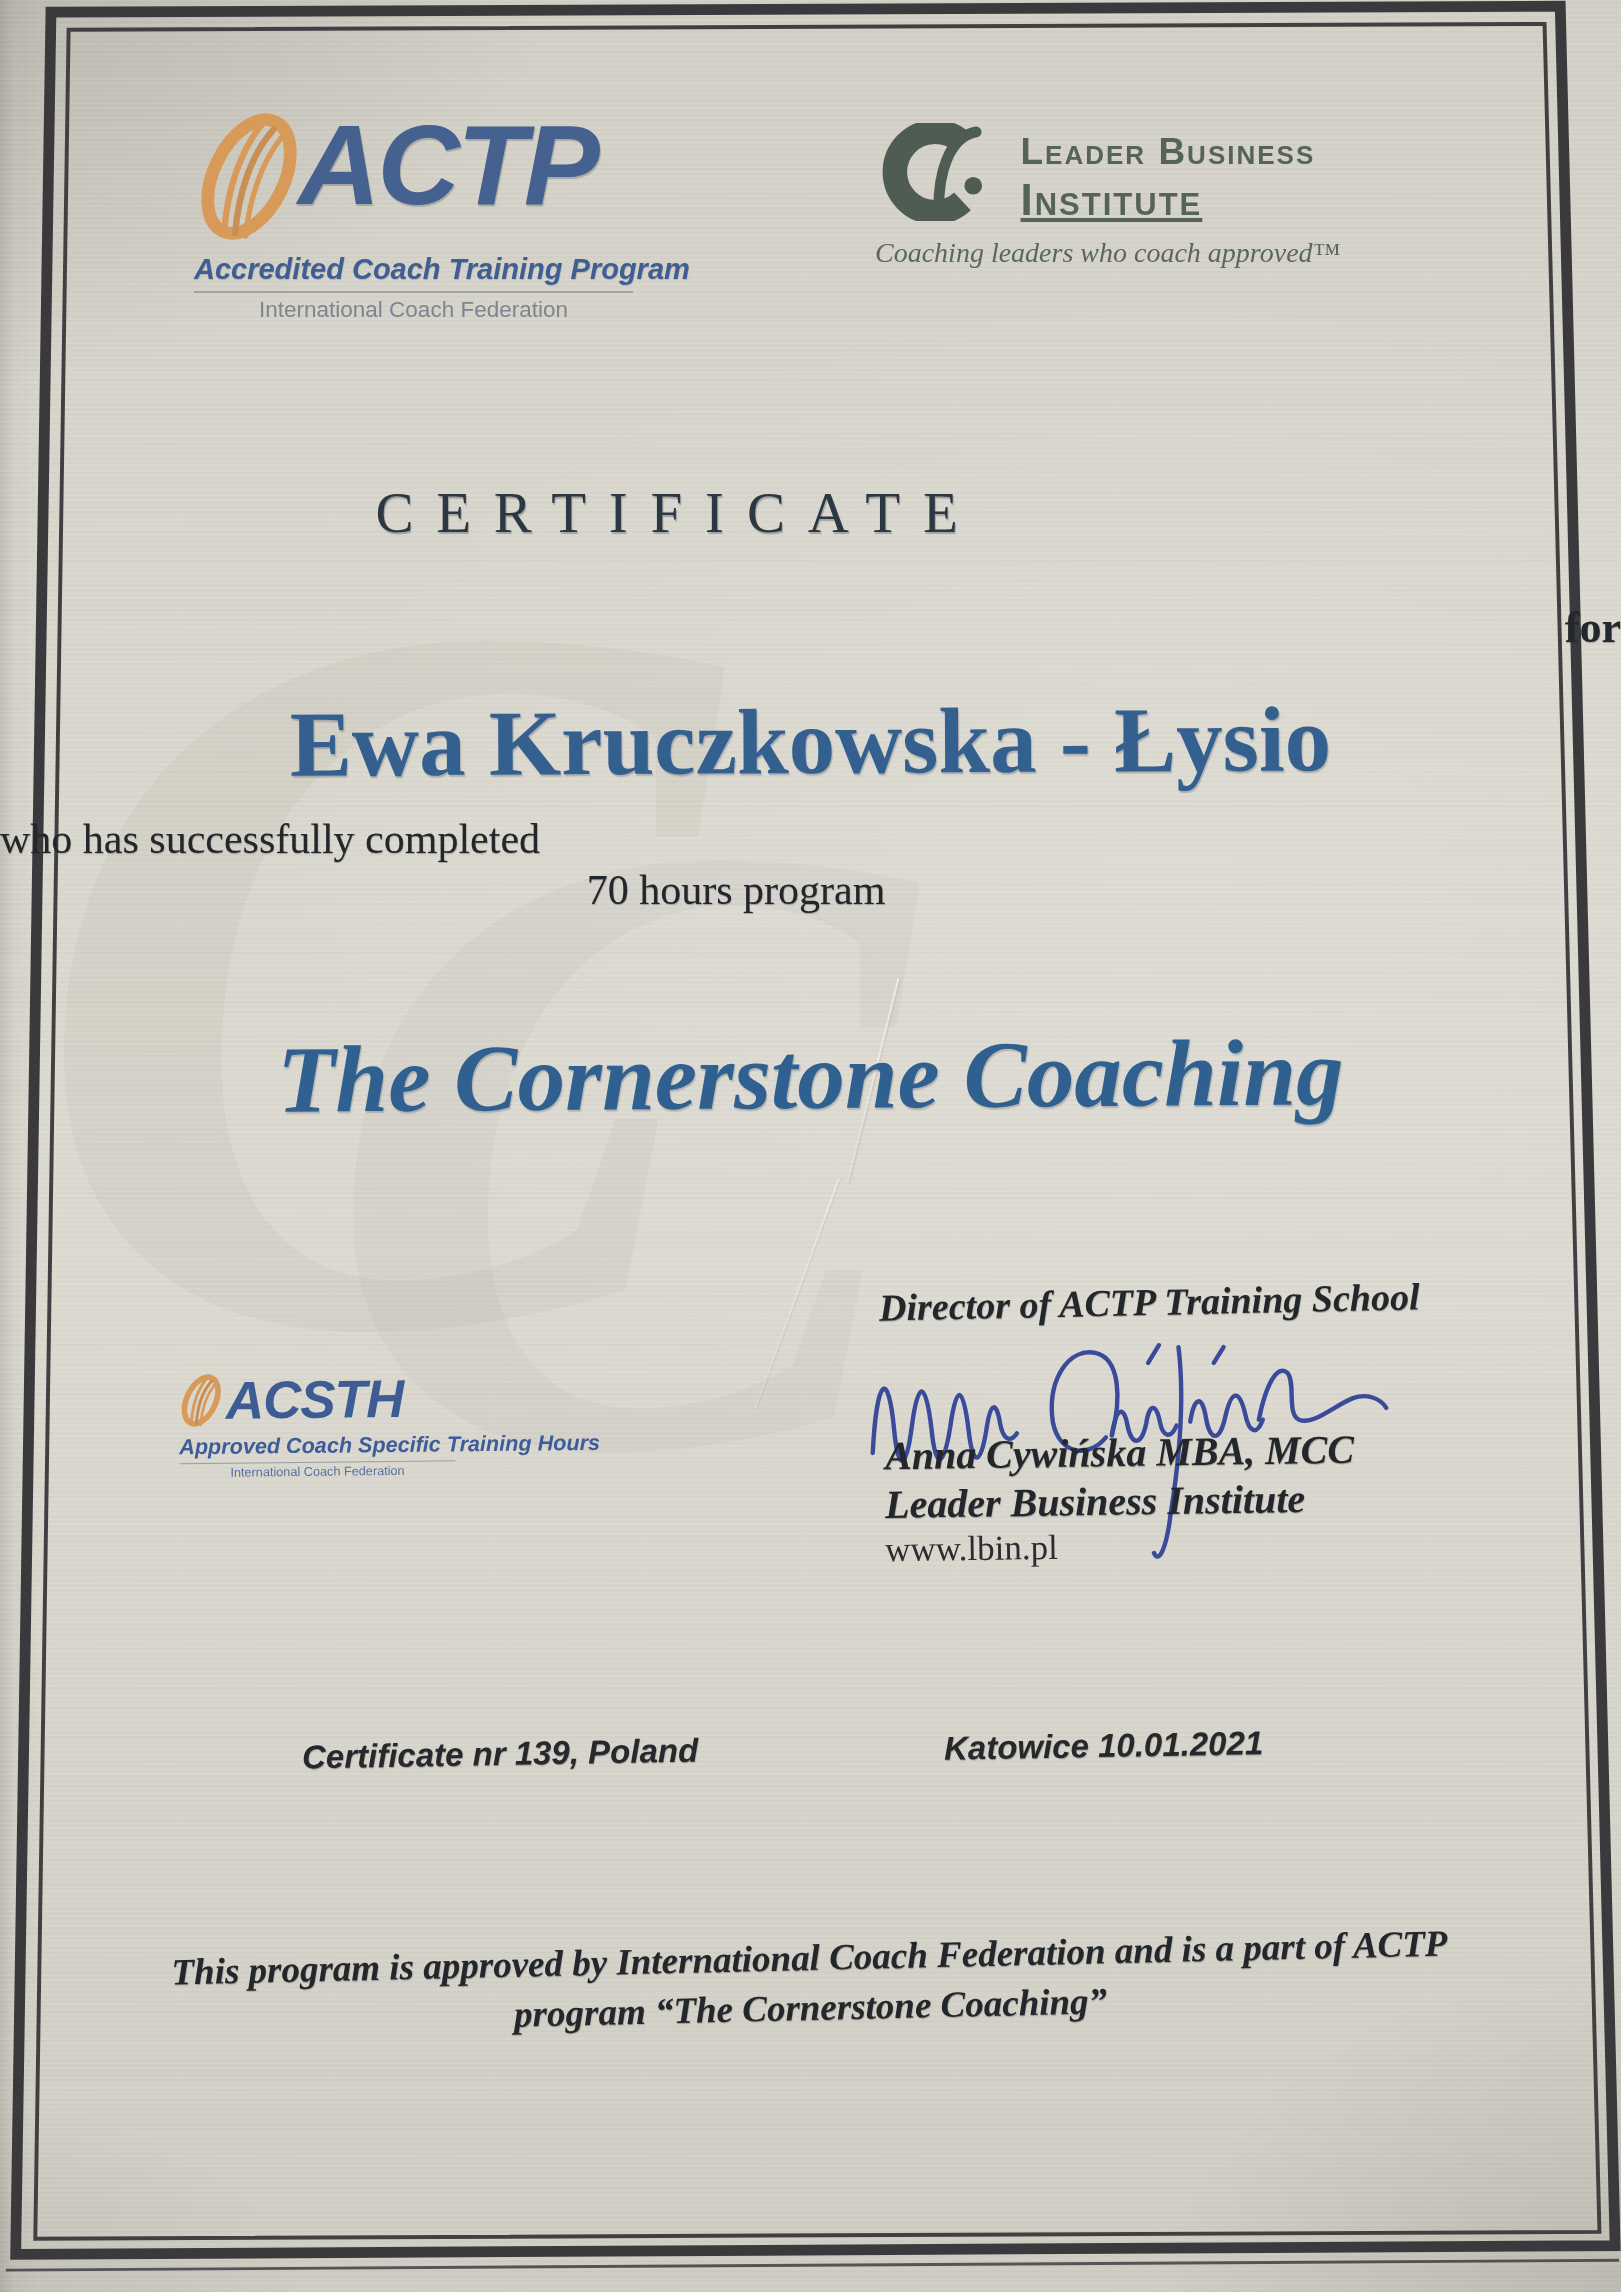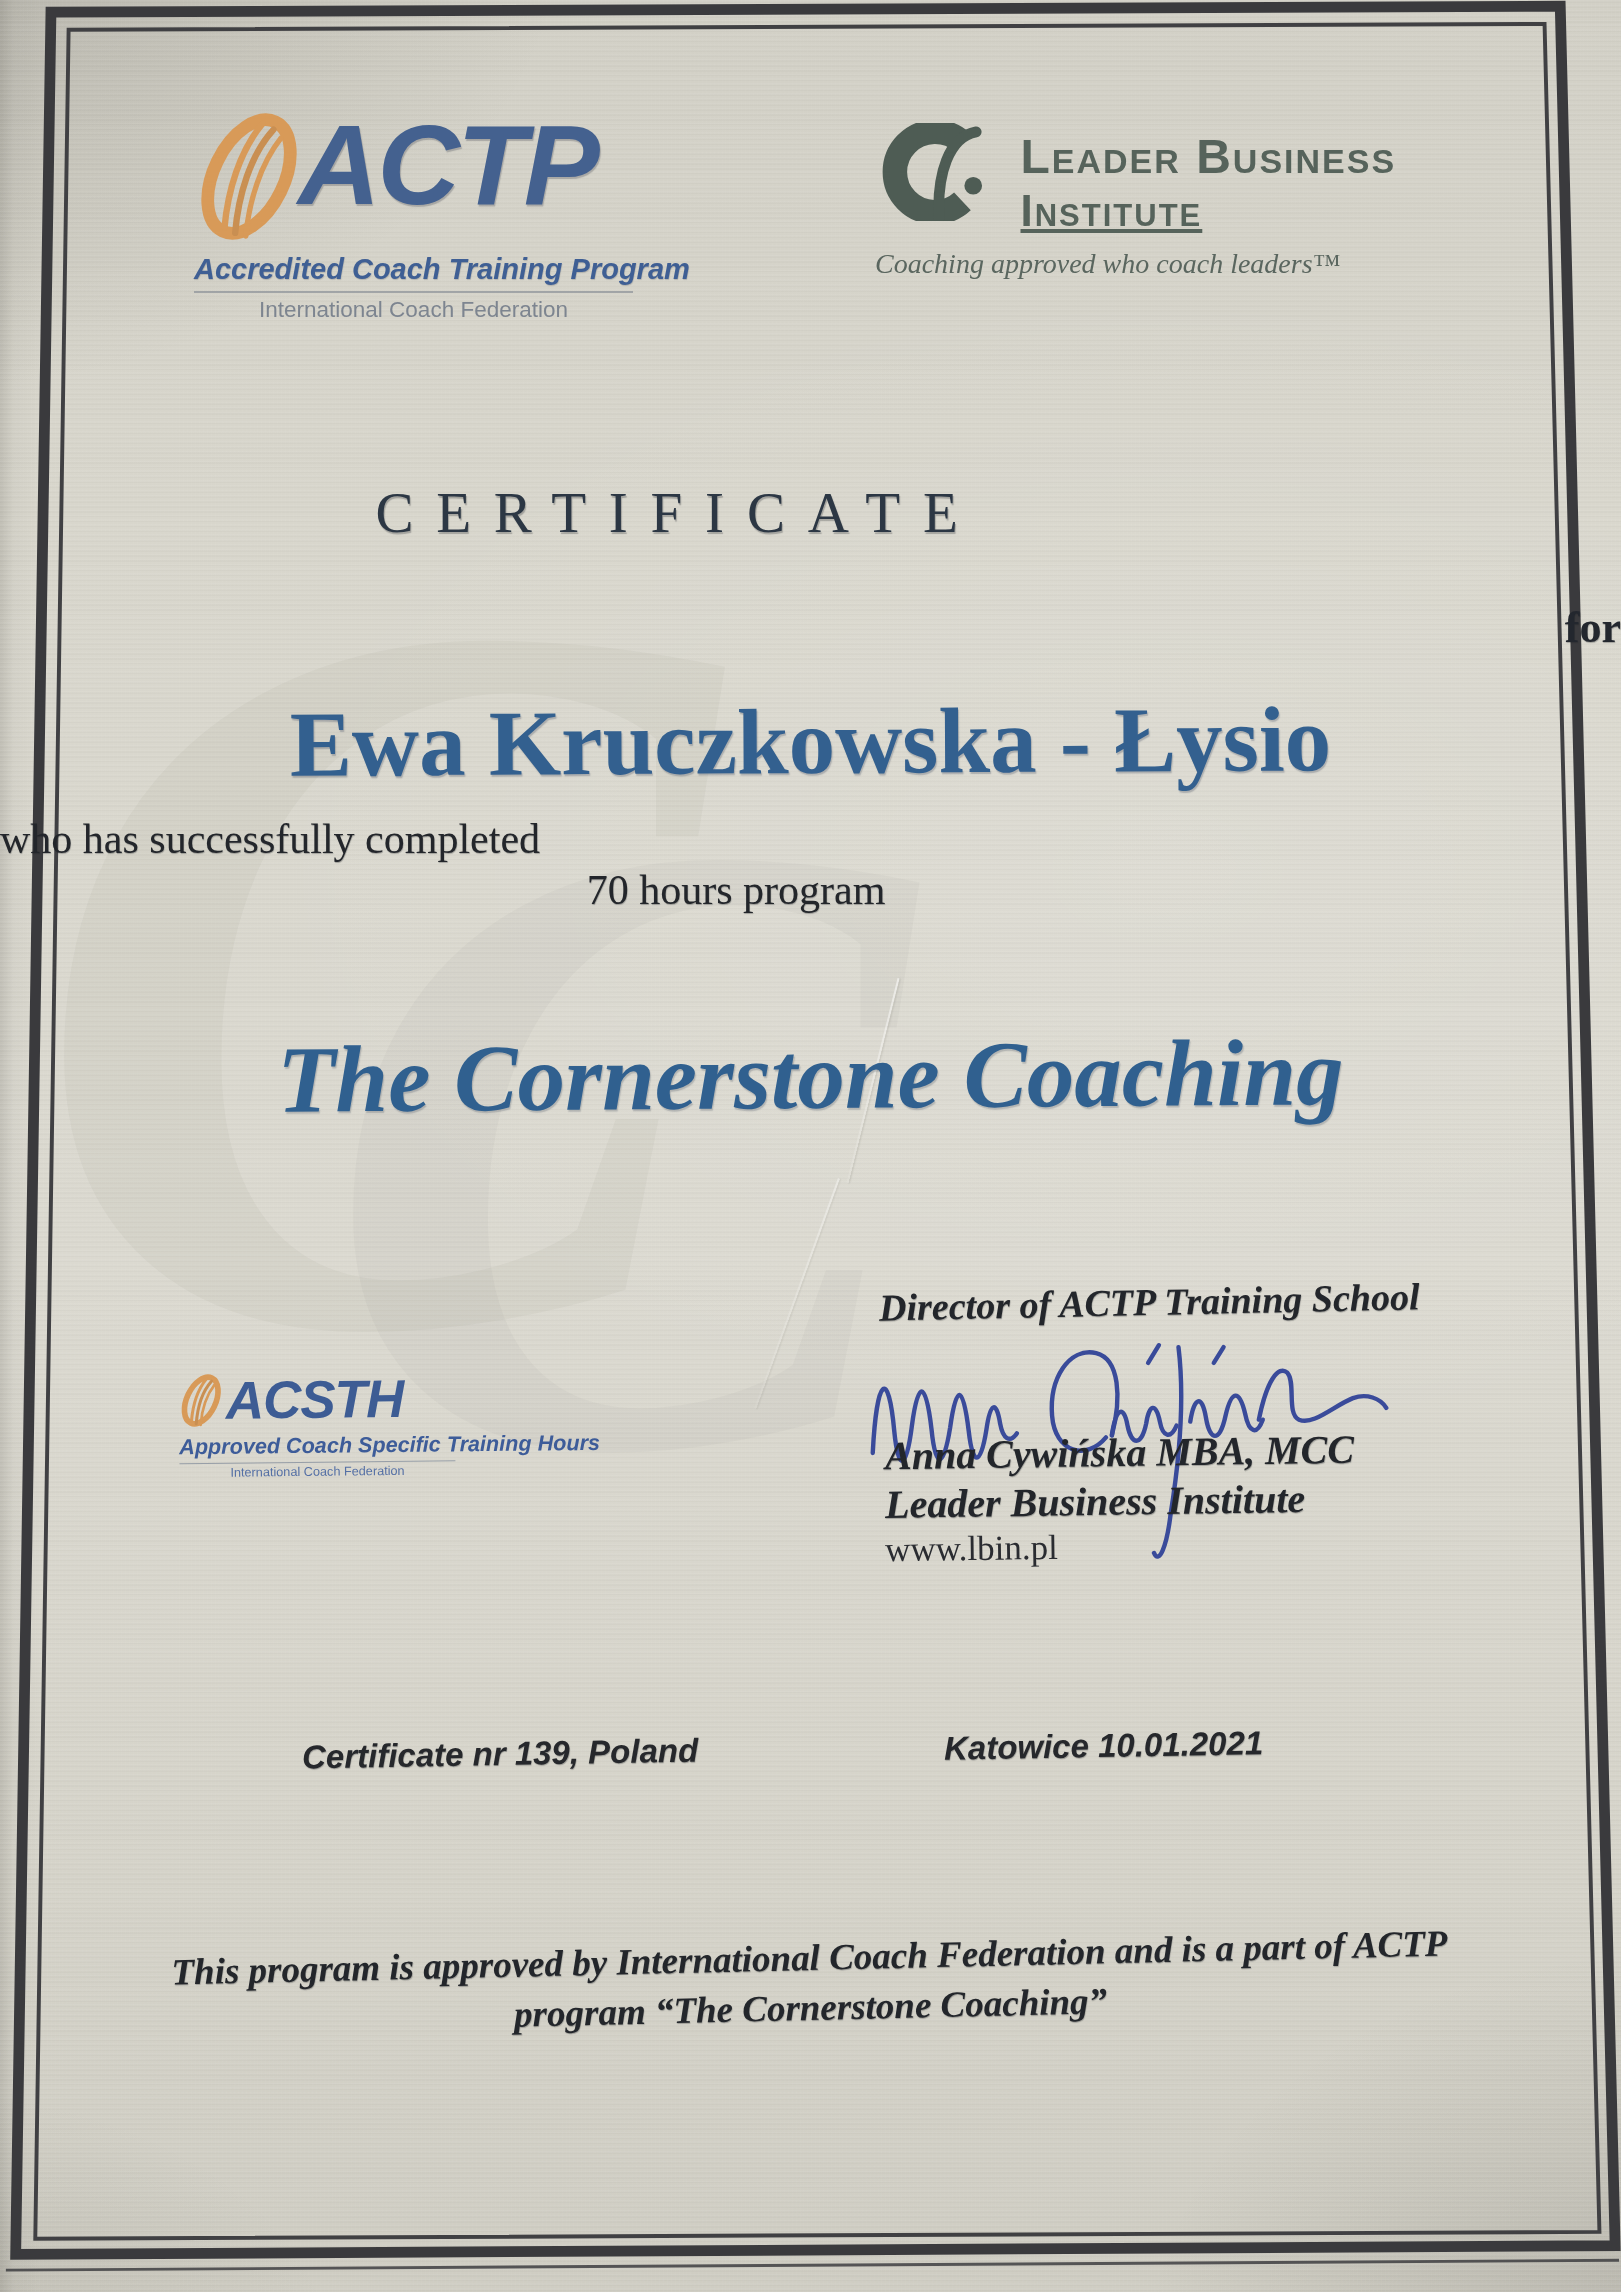--- a/index.html
+++ b/index.html
@@ -24,21 +24,21 @@
   
   .actp-block{left:194px;top:102px;}
   .actp-row{display:flex;align-items:flex-start;}
   .actp-acronym{font-family:"Liberation Sans",sans-serif;font-weight:bold;font-style:italic;font-size:114px;line-height:1;color:#44618f;letter-spacing:-2.9px;margin-left:-5.9px;margin-top:5.9px;text-shadow:1px 1.5px 1px rgba(40,45,60,0.25);text-align:center;}
   .actp-subtitle{font-family:"Liberation Sans",sans-serif;font-weight:bold;font-style:italic;font-size:29px;color:#3f5f94;margin-top:2px;letter-spacing:0px;text-shadow:0.5px 1px 0.8px rgba(40,45,60,0.2);}
   .actp-divider{width:439px;height:2px;background:rgba(140,146,152,0.7);margin-top:4.9px;}
   .actp-org{font-family:"Liberation Sans",sans-serif;font-size:22.5px;color:#7d8590;text-align:center;width:439px;margin-top:3.9px;}
   .lbi-block{left:875px;top:123px;}
   .lbi-row{display:flex;align-items:flex-start;}
   .lbi-names{margin-left:25.5px;margin-top:9.8px;font-family:"Liberation Sans",sans-serif;font-weight:bold;color:#56635b;font-variant:small-caps;letter-spacing:2px;}
-  .lbi-line1{font-size:48px;line-height:1.0;}
+  .lbi-line1{font-size:37px;line-height:1.0;}
   .lbi-line2{font-size:44px;line-height:1.0;margin-top:7.8px;text-decoration:underline;}
   .lbi-tagline{font-family:"Liberation Serif",serif;font-style:italic;font-size:28px;color:#5a665f;margin-top:15.7px;}
   
   .title{left:12px;top:480px;width:1332px;text-align:center;font-size:57px;letter-spacing:0.40em;color:#2c3744;font-weight:400;text-shadow:1px 1.5px 1px rgba(30,32,38,0.28);}
   .preposition{left:0;top:602px;width:1621px;text-align:right;font-size:44px;font-weight:bold;color:#23272e;text-shadow:0.5px 1px 0.8px rgba(30,32,38,0.3);}
   .recipient{left:0;top:688px;width:1621px;text-align:center;font-size:93px;font-weight:bold;color:#33608f;transform:rotate(-0.3deg);text-shadow:1px 2px 1.2px rgba(30,45,70,0.25);}
   .completion1{left:0;top:815px;width:1487px;text-align:left;font-size:42px;color:#23262b;text-shadow:0.5px 1px 0.8px rgba(30,32,38,0.3);}
   .completion2{left:0;top:866px;width:1472px;text-align:center;font-size:42px;color:#23262b;text-shadow:0.5px 1px 0.8px rgba(30,32,38,0.3);}
   .program-name{left:0;top:1021px;width:1621px;text-align:center;font-size:95px;font-weight:bold;font-style:italic;color:#30608f;transform:rotate(-0.4deg);text-shadow:1px 2px 1.2px rgba(30,45,70,0.22);}
   
@@ -98,21 +98,21 @@
       <svg width="120" height="98" viewBox="0 0 120 100">
         <path d="M88,20 A41,41 0 1 0 88,80" fill="none" stroke="#4e5c54" stroke-width="25"></path>
         <path d="M64,97 C62,52 74,14 102,9" fill="none" stroke="#4e5c54" stroke-width="11" stroke-linecap="round"></path>
         <circle cx="99" cy="64" r="9" fill="#4e5c54"></circle>
       </svg>
       <div class="lbi-names">
         <div class="lbi-line1">Leader Business</div>
         <div class="lbi-line2">Institute</div>
       </div>
     </div>
-    <div class="lbi-tagline">Coaching approved who coach leaders™</div>
+    <div class="lbi-tagline">Coaching leaders who coach approved™</div>
   </div>
 
   <div class="abs title">CERTIFICATE</div>
   <div class="abs preposition">for</div>
   <div class="abs recipient">Ewa Kruczkowska - Łysio</div>
   <div class="abs completion1">who has successfully completed</div>
   <div class="abs completion2">70 hours program</div>
   <div class="abs program-name">The Cornerstone Coaching</div>
 
   <div class="abs sig-role">Director of ACTP Training School</div>

